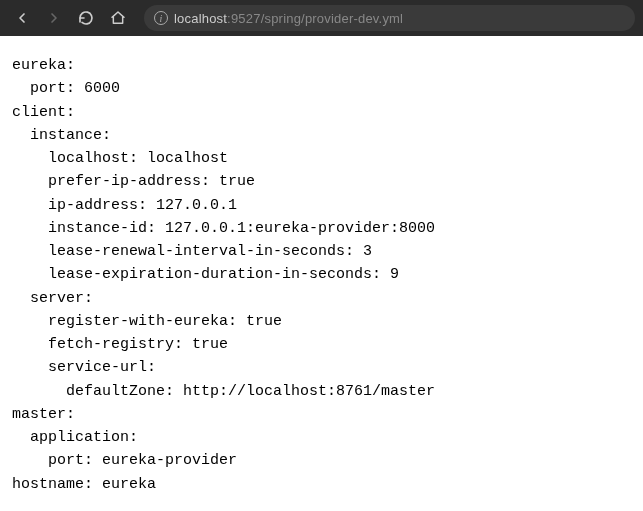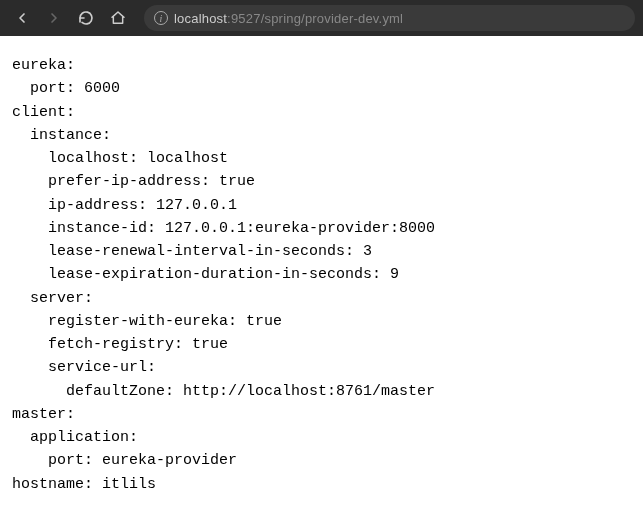--- a/index.html
+++ b/index.html
@@ -106,13 +106,13 @@
     <span>lease-renewal-interval-in-seconds:</span> <span>3</span>
     <span>lease-expiration-duration-in-seconds:</span> <span>9</span>
   <span>server:</span>
     <span>register-with-eureka:</span> <span>true</span>
     <span>fetch-registry:</span> <span>true</span>
     <span>service-url:</span>
       <span>defaultZone:</span> <span>http://localhost:8761/master</span>
 <span>master:</span>
   <span>application:</span>
     <span>port:</span> <span>eureka-provider</span>
-<span>hostname:</span> <span>itlils</span></div>
+<span>hostname:</span> <span>eureka</span></div>
 
 </body></html>

